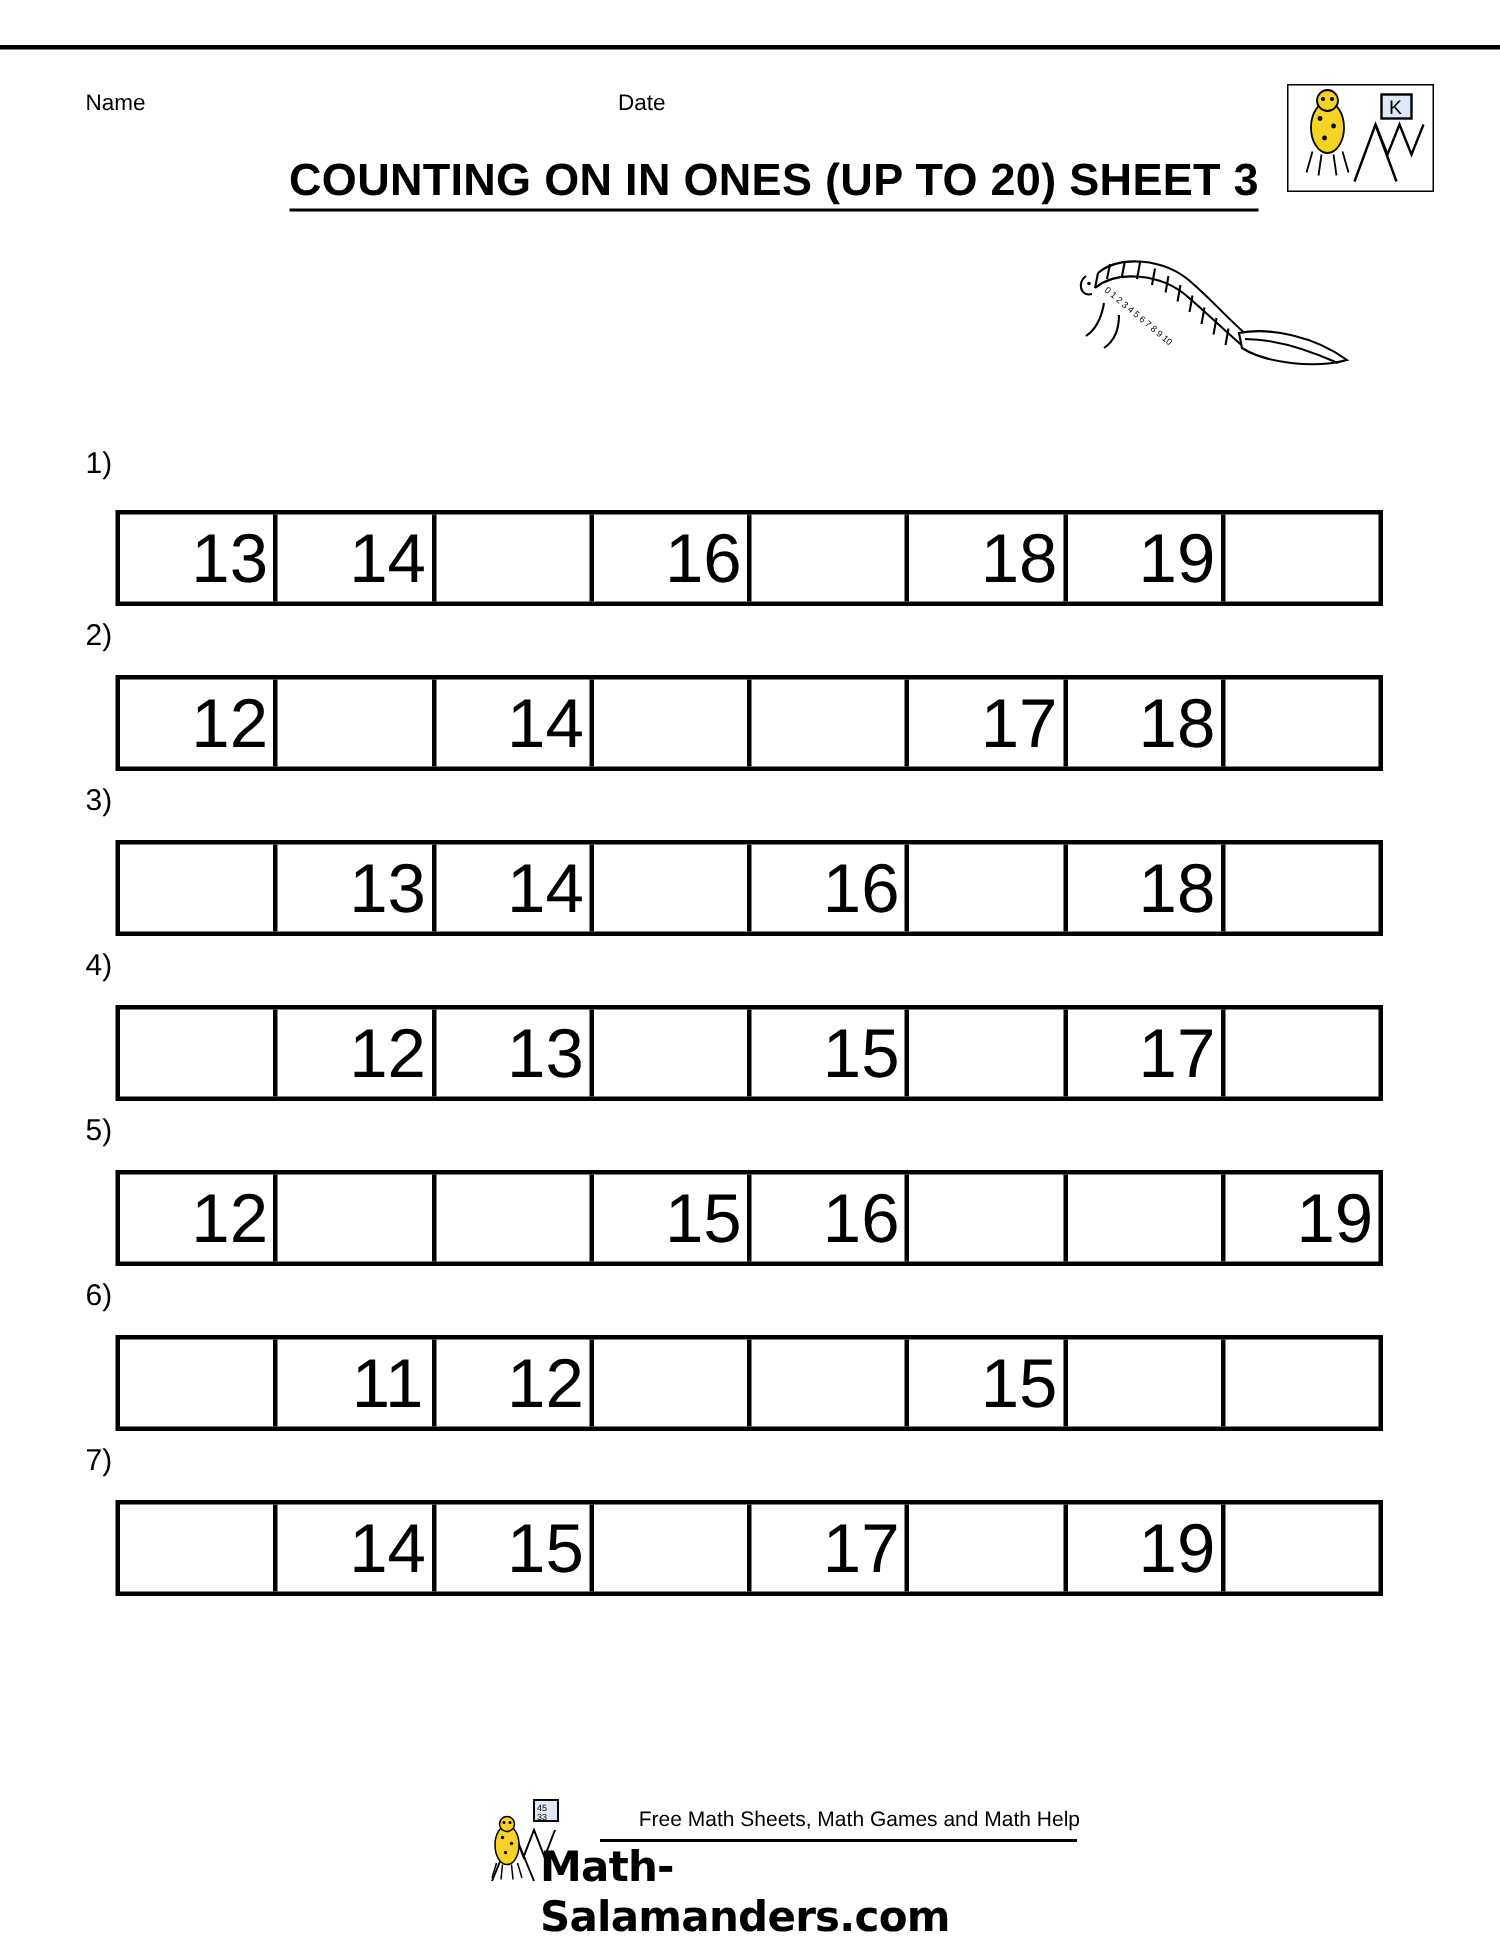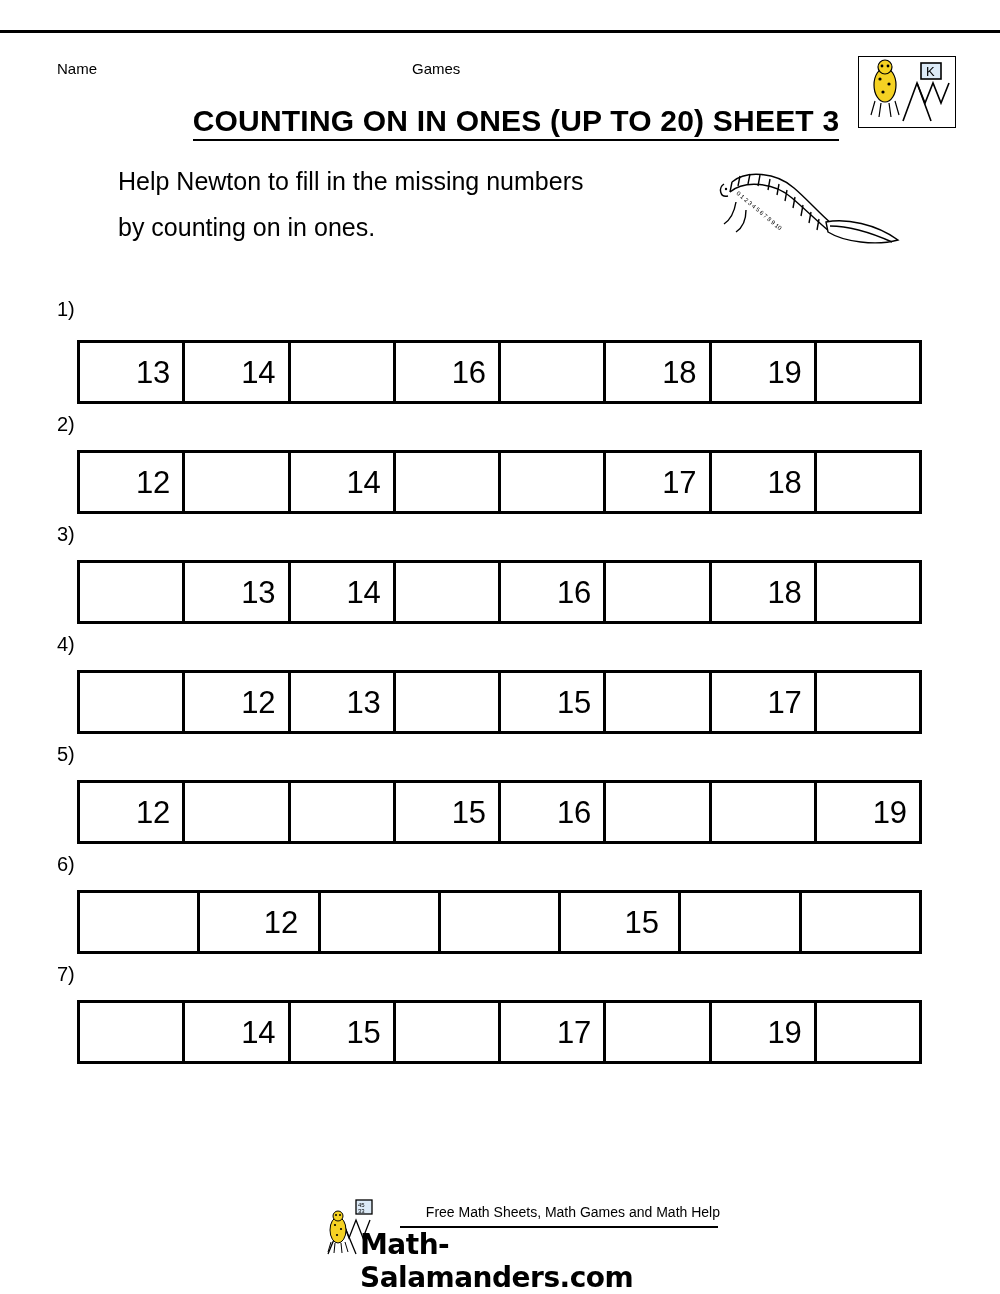--- a/index.html
+++ b/index.html
@@ -94,21 +94,21 @@
     height: 64px;
     width: 845px;
   }
   .cell {
     flex: 1 1 0;
     border-right: 3px solid #000;
     box-sizing: border-box;
     display: flex;
     align-items: center;
     justify-content: center;
-    font-size: 31px;
+    font-size: 46px;
     line-height: 1;
     margin-left: 44px;
   }
   .cell:last-child {
     border-right: none;
   }
   .footer-art {
     position: absolute;
     left: 326px;
     top: 1196px;
@@ -144,21 +144,21 @@
   }
 </style>
 </head>
 <body>
 
 <div class="page">
 
   <div class="top-rule"></div>
 
   <div class="hdr-name">Name</div>
-  <div class="hdr-date">Games</div>
+  <div class="hdr-date">Date</div>
 
   <div class="logo-box">
     <svg width="94" height="68" viewBox="0 0 94 68">
       <g stroke="#000" stroke-width="1.6" fill="none">
         <path d="M44 64 L58 26 L72 64"></path>
         <path d="M58 26 L66 46 L74 26 L82 46 L90 26"></path>
         <rect x="62" y="6" width="20" height="16" fill="#dceaf7"></rect>
       </g>
       <text x="67" y="19" font-family="Liberation Sans, sans-serif" font-size="13" fill="#000">K</text>
       <g fill="#f5d223" stroke="#000" stroke-width="1.2">
@@ -171,24 +171,20 @@
         <circle cx="29" cy="9" r="1.4"></circle>
         <circle cx="21" cy="22" r="1.6"></circle>
         <circle cx="30" cy="27" r="1.6"></circle>
         <circle cx="24" cy="35" r="1.6"></circle>
       </g>
     </svg>
   </div>
 
   <div class="title"><span>COUNTING ON IN ONES (UP TO 20) SHEET 3</span></div>
 
-  <div class="instr">
-    <div>Help Newton to fill in the missing numbers</div>
-    <div>by counting on in ones.</div>
-  </div>
 
   <svg class="salamander-art" viewBox="0 0 190 120">
     <g stroke="#000" stroke-width="1.4" fill="#fff">
       <path d="M16 20 C30 8, 60 10, 78 26 C92 38, 104 52, 116 62"></path>
       <path d="M14 30 C28 18, 58 20, 76 36 C90 48, 102 60, 114 70"></path>
       <path d="M16 20 L14 30 M24 14 L22 24 M34 12 L32 22 M44 13 L42 24 M54 17 L52 28 M63 22 L61 33 M71 28 L69 39 M79 35 L77 46 M87 43 L85 54 M95 50 L93 61 M103 57 L101 68"></path>
       <path d="M8 22 C2 26, 4 36, 12 34"></path>
       <circle cx="10" cy="27" r="1.2" fill="#000" stroke="none"></circle>
       <path d="M20 40 C18 52, 14 58, 8 62 M30 48 C30 60, 26 66, 20 70"></path>
       <path d="M110 60 C130 56, 160 62, 182 78 C160 84, 128 80, 112 70 Z"></path>
@@ -255,20 +251,21 @@
     <div class="cell">15</div>
     <div class="cell">16</div>
     <div class="cell"></div>
     <div class="cell"></div>
     <div class="cell">19</div>
   </div>
 
   <div class="q-label" style="top:853px;">6)</div>
   <div class="strip" style="top:890px;">
     <div class="cell"></div>
+    <div class="cell">11</div>
     <div class="cell">12</div>
     <div class="cell"></div>
     <div class="cell"></div>
     <div class="cell">15</div>
     <div class="cell"></div>
     <div class="cell"></div>
   </div>
 
   <div class="q-label" style="top:963px;">7)</div>
   <div class="strip" style="top:1000px;">

